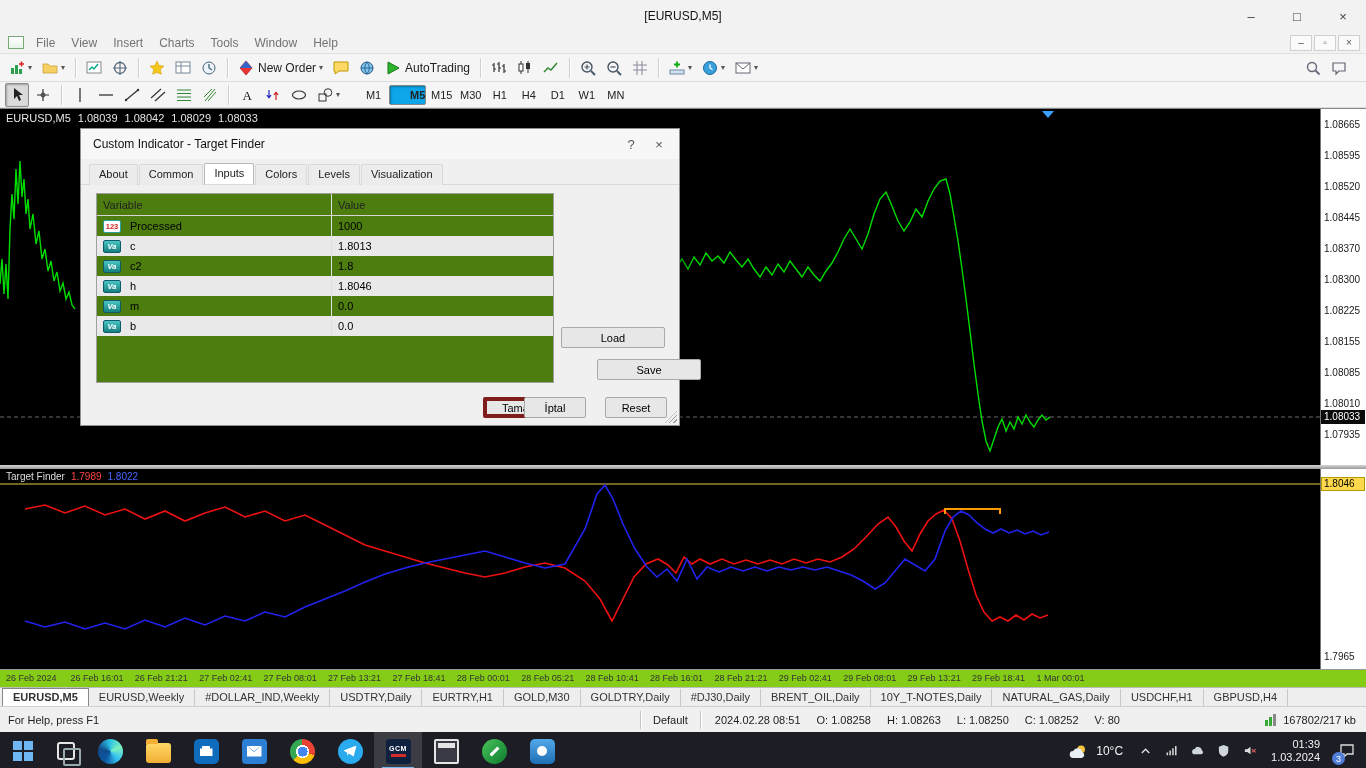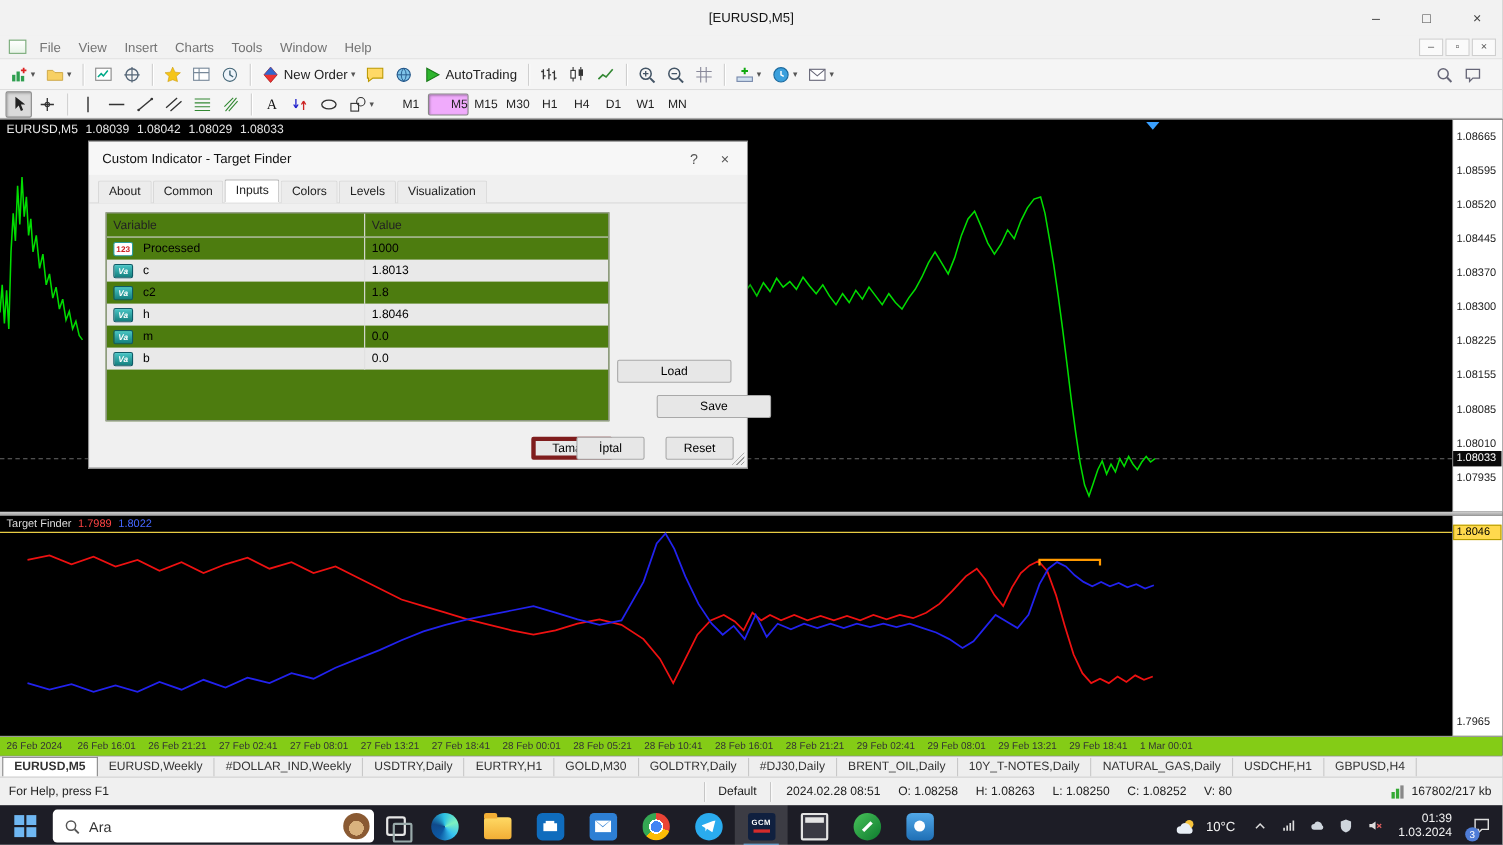--- a/index.html
+++ b/index.html
@@ -27,21 +27,21 @@
 .tb-group{display:flex;align-items:center;}
 .tb-right{margin-left:auto;display:flex;align-items:center;padding-right:10px;}
 .tb-btn{display:flex;align-items:center;border:1px solid transparent;background:transparent;border-radius:2px;padding:2px 3px;margin:0 1px;height:24px;}
 .tb-btn.active{background:#dadada;border:1px solid #8a8a8a;box-shadow:inset 1px 1px 2px rgba(0,0,0,.25);}
 .tbsvg{width:16px;height:16px;display:block;}
 .tb-label{font-size:12px;color:#222;margin-left:4px;}
 .dd{font-size:8px;color:#555;margin-left:3px;}
 .tb-sep{width:1px;height:20px;background:#cfcfcf;box-shadow:1px 0 0 #fff;margin:0 5px;}
 .timeframes{margin-left:14px;}
 .tf-btn{font-size:11px;color:#222;border:1px solid transparent;background:transparent;min-width:27px;height:20px;margin:0 1px;border-radius:2px;}
-.tf-btn.active{background:#f0abfc;border:1px solid #888;box-shadow:inset 1px 1px 2px rgba(0,0,0,.3);font-weight:normal;padding-left:20px;}
+.tf-btn.active{background:#0ea5e9;border:1px solid #888;box-shadow:inset 1px 1px 2px rgba(0,0,0,.3);font-weight:bold;padding-left:20px;}
 
 
 .chart-area{flex:0 0 578px;display:grid;grid-template-columns:1320px 46px;grid-template-rows:356px 4px 200px 18px;border-top:1px solid #888;background:#000;}
 .main-canvas{grid-column:1;grid-row:1;position:relative;background:#000;overflow:hidden;}
 .main-canvas svg,.ind-canvas svg{position:absolute;left:0;top:0;}
 .chart-info{position:absolute;left:6px;top:3px;font-size:11px;color:#e8e8e8;display:flex;gap:7px;white-space:nowrap;}
 .scale{background:#fff;border-left:1px solid #777;position:relative;font-size:10px;color:#1a1a1a;}
 .main-scale{grid-column:2;grid-row:1;}
 .scale-label{position:absolute;left:3px;white-space:nowrap;}
 .price-box{position:absolute;left:0;right:1px;height:14px;background:#0a0a0a;color:#fff;font-size:10px;line-height:14px;padding-left:3px;top:301px;}
@@ -514,28 +514,20 @@
 
   <div class="taskbar">
     <div class="tb-start">
       <span class="start-grid">
           <i></i>
           <i></i>
           <i></i>
           <i></i>
         </span>
     </div>
-    <div class="tb-search">
-      <svg width="15" height="15" viewBox="0 0 16 16">
-          <circle cx="7" cy="7" r="4.5" fill="none" stroke="#555" stroke-width="1.4"></circle>
-          <path d="M10.5 10.5l4 4" stroke="#555" stroke-width="1.8"></path>
-        </svg>
-      <span>Ara</span>
-      <div class="monkey"></div>
-    </div>
     <div class="tb-taskview">
         <div class="tv-ic"></div>
       </div>
     <div class="tb-apps">
         <div class="tb-app">
           <div class="app-ic app-edge"></div>
         </div>
         <div class="tb-app">
           <div class="app-ic app-folder"></div>
         </div>

